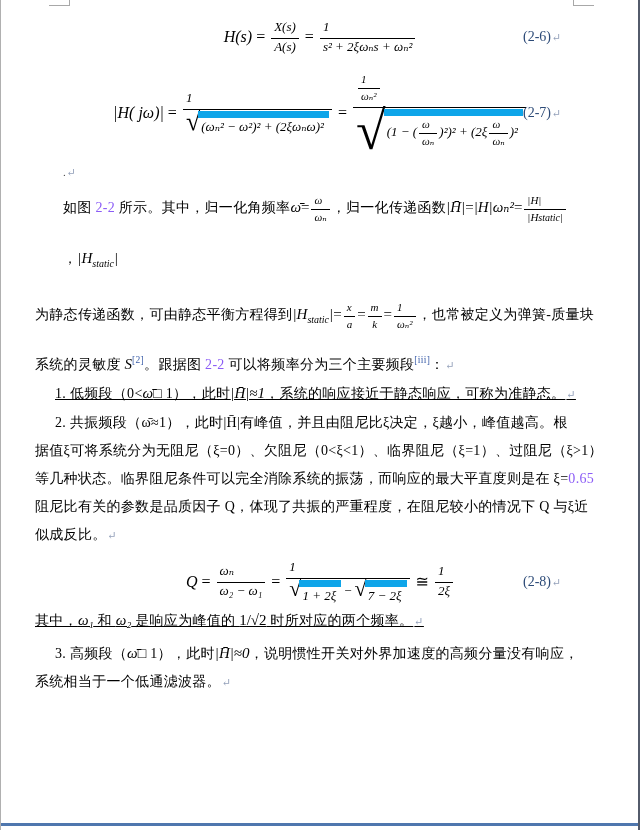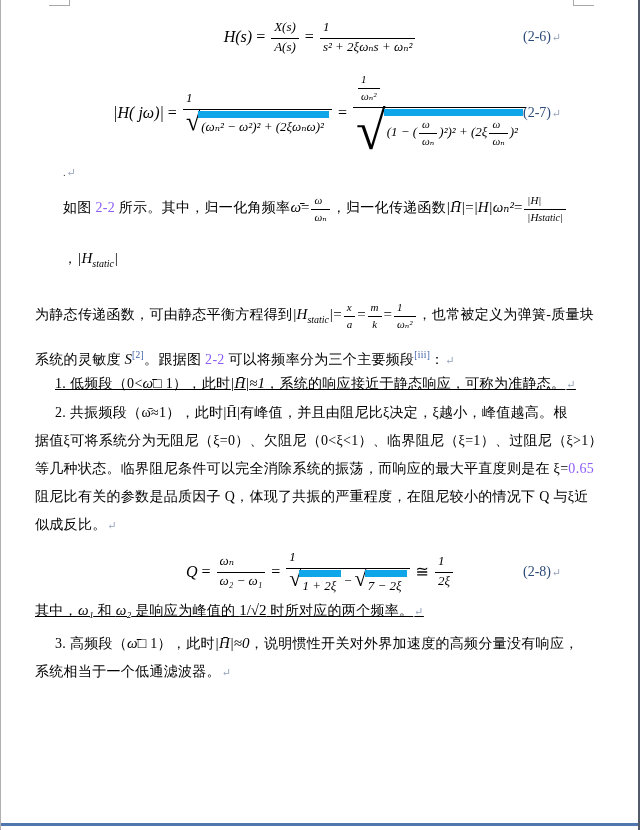--- a/index.html
+++ b/index.html
@@ -138,21 +138,21 @@
           <span class="den">a</span>
         </span><span class="mt up">=</span><span class="frac small mt">
           <span class="num">m</span>
           <span class="den">k</span>
         </span><span class="mt up">=</span><span class="frac small mt">
           <span class="num">1</span>
           <span class="den">ωₙ²</span>
         </span><span>，也常被定义为弹簧-质量块</span>
     </div>
 
-    <div class="cjk" style="line-height:20px;">
+    <div class="cjk" style="line-height:30px;">
       <span>系统的灵敏度 </span><span class="mt">S</span><sup class="ref">[2]</sup><span>。跟据图 </span><span class="ref">2-2</span><span> 可以将频率分为三个主要频段</span><sup class="ref">[iii]</sup><span>：</span><span class="pilcrow">↵</span>
     </div>
 
     <div class="cjk indent-list" style="line-height:26px;text-decoration:underline;">
       <span>1. 低频段（0&lt;</span><span class="mt">ω̄</span><span>□ 1），此时</span><span class="mt">|H̄|≈1</span><span>，系统的响应接近于静态响应，可称为准静态。</span><span class="pilcrow">↵</span>
     </div>
 
     <div class="cjk indent-list" style="margin-top:2px;"><span>2. 共振频段（ω̄≈1），此时|H̄|有峰值，并且由阻尼比ξ决定，ξ越小，峰值越高。根</span></div>
     <div class="cjk"><span>据值ξ可将系统分为无阻尼（ξ=0）、欠阻尼（0&lt;ξ&lt;1）、临界阻尼（ξ=1）、过阻尼（ξ&gt;1）</span></div>
     <div class="cjk"><span>等几种状态。临界阻尼条件可以完全消除系统的振荡，而响应的最大平直度则是在 ξ=</span><span class="ref">0.65</span></div>

